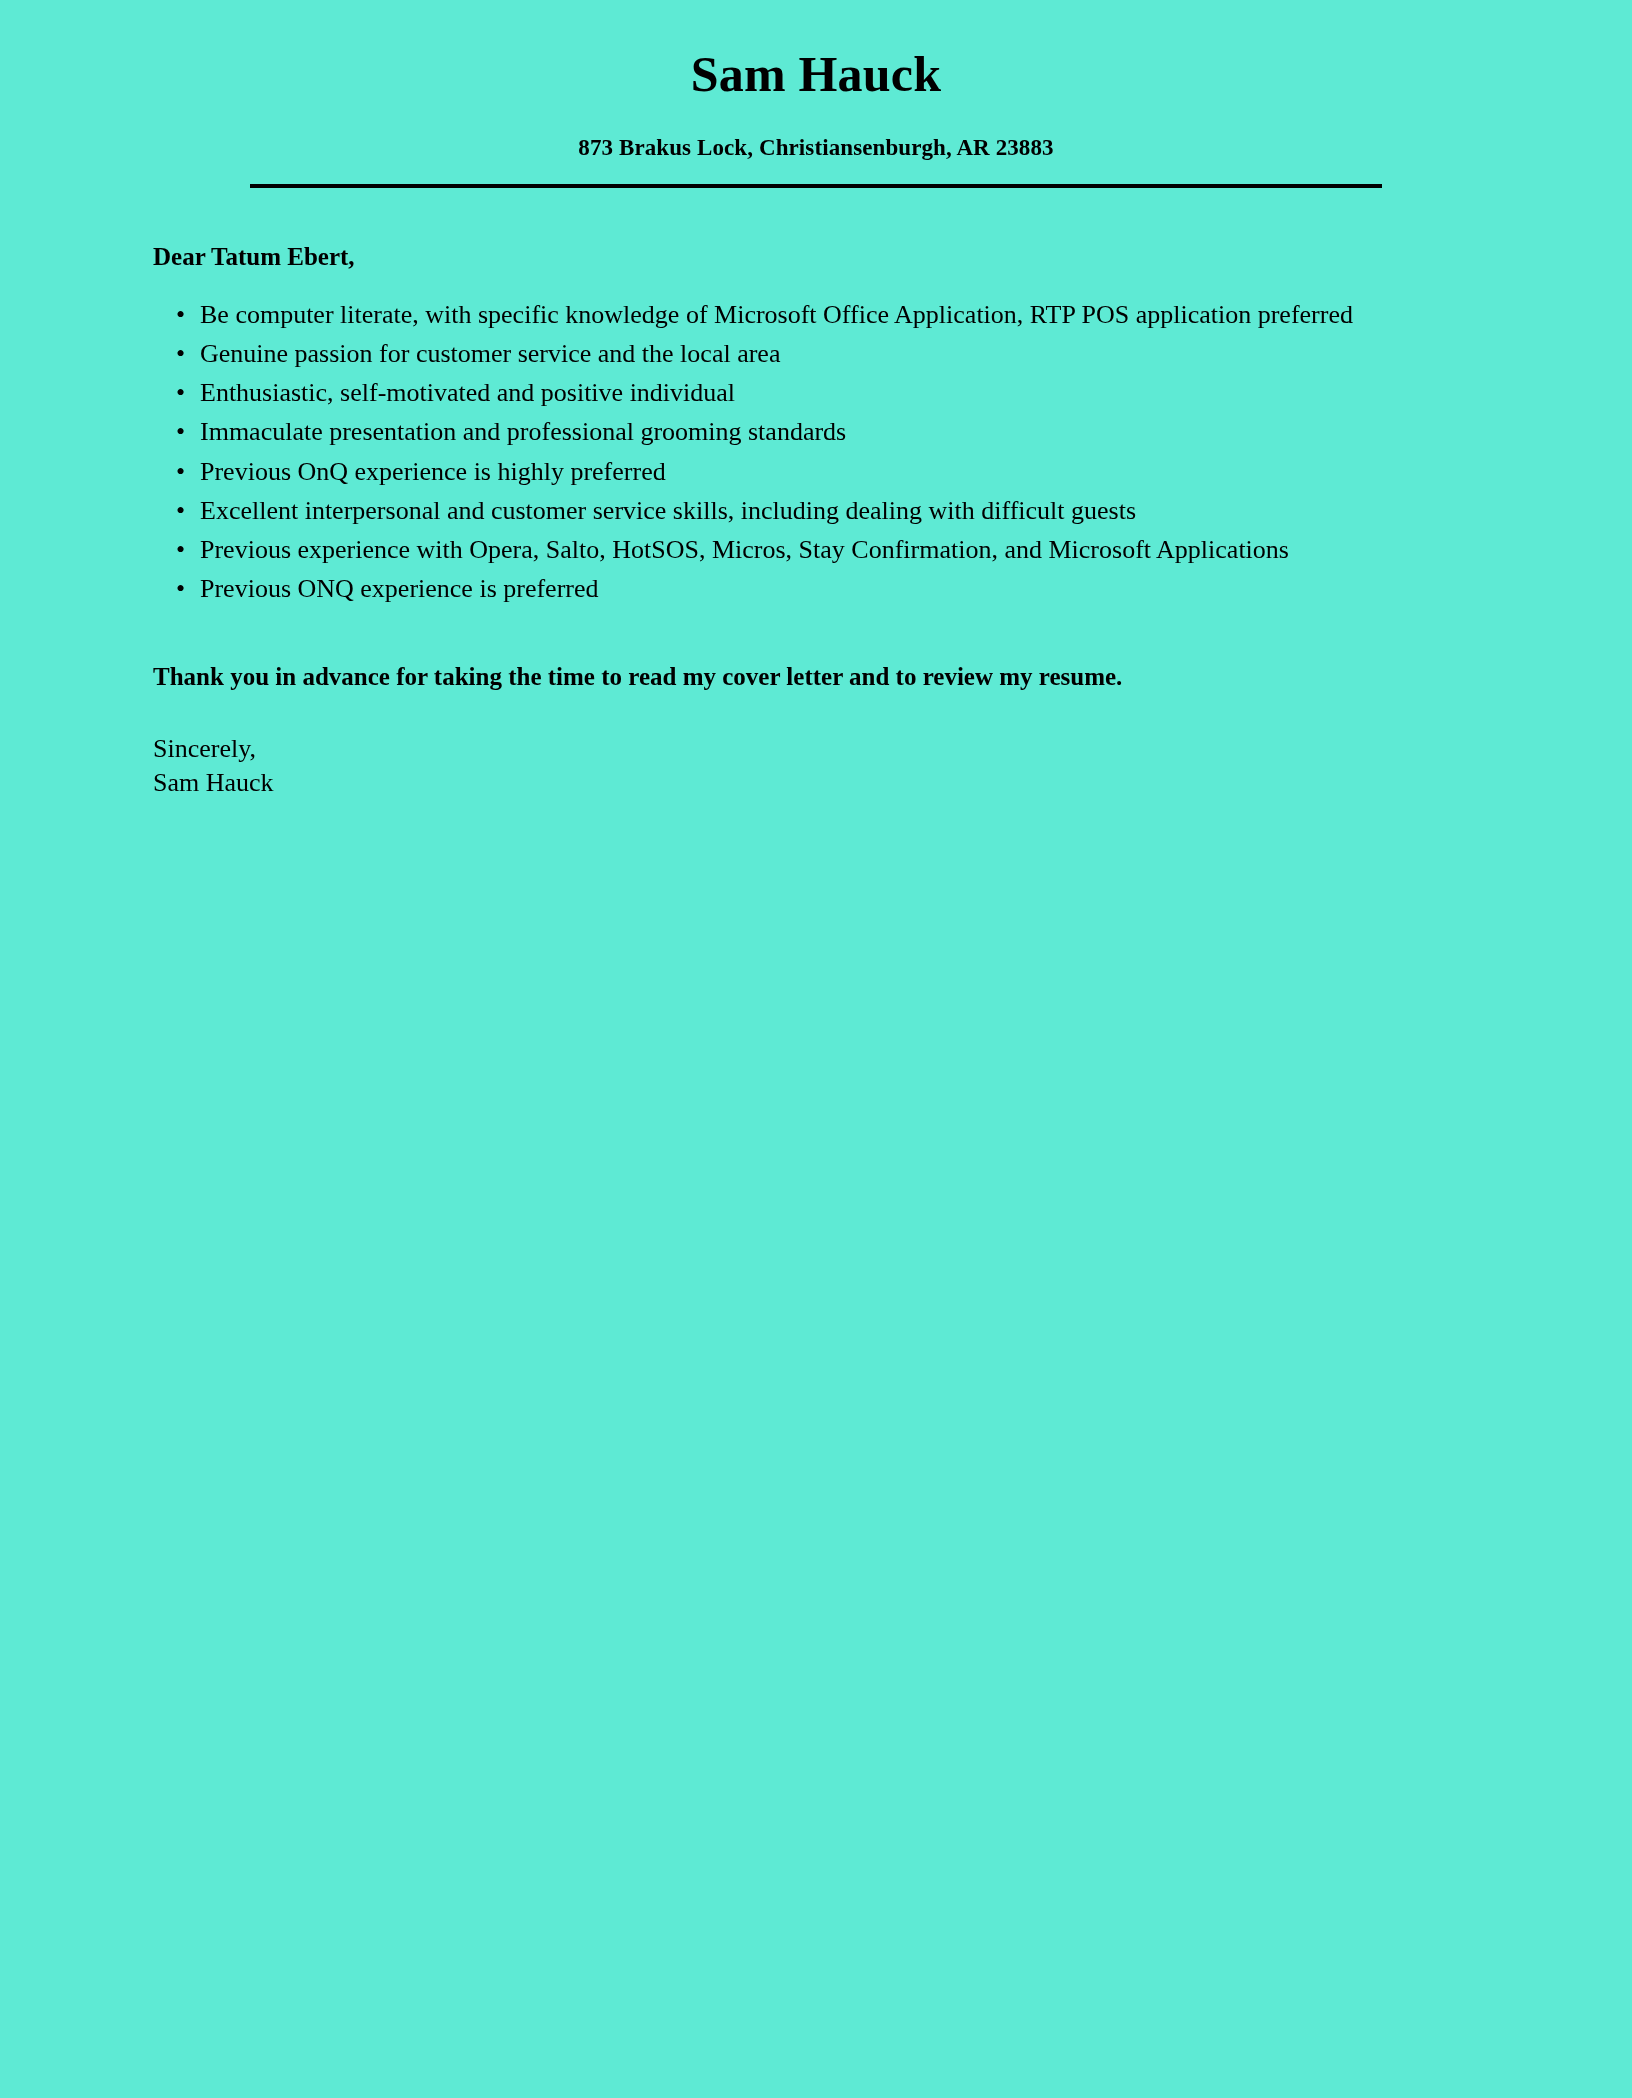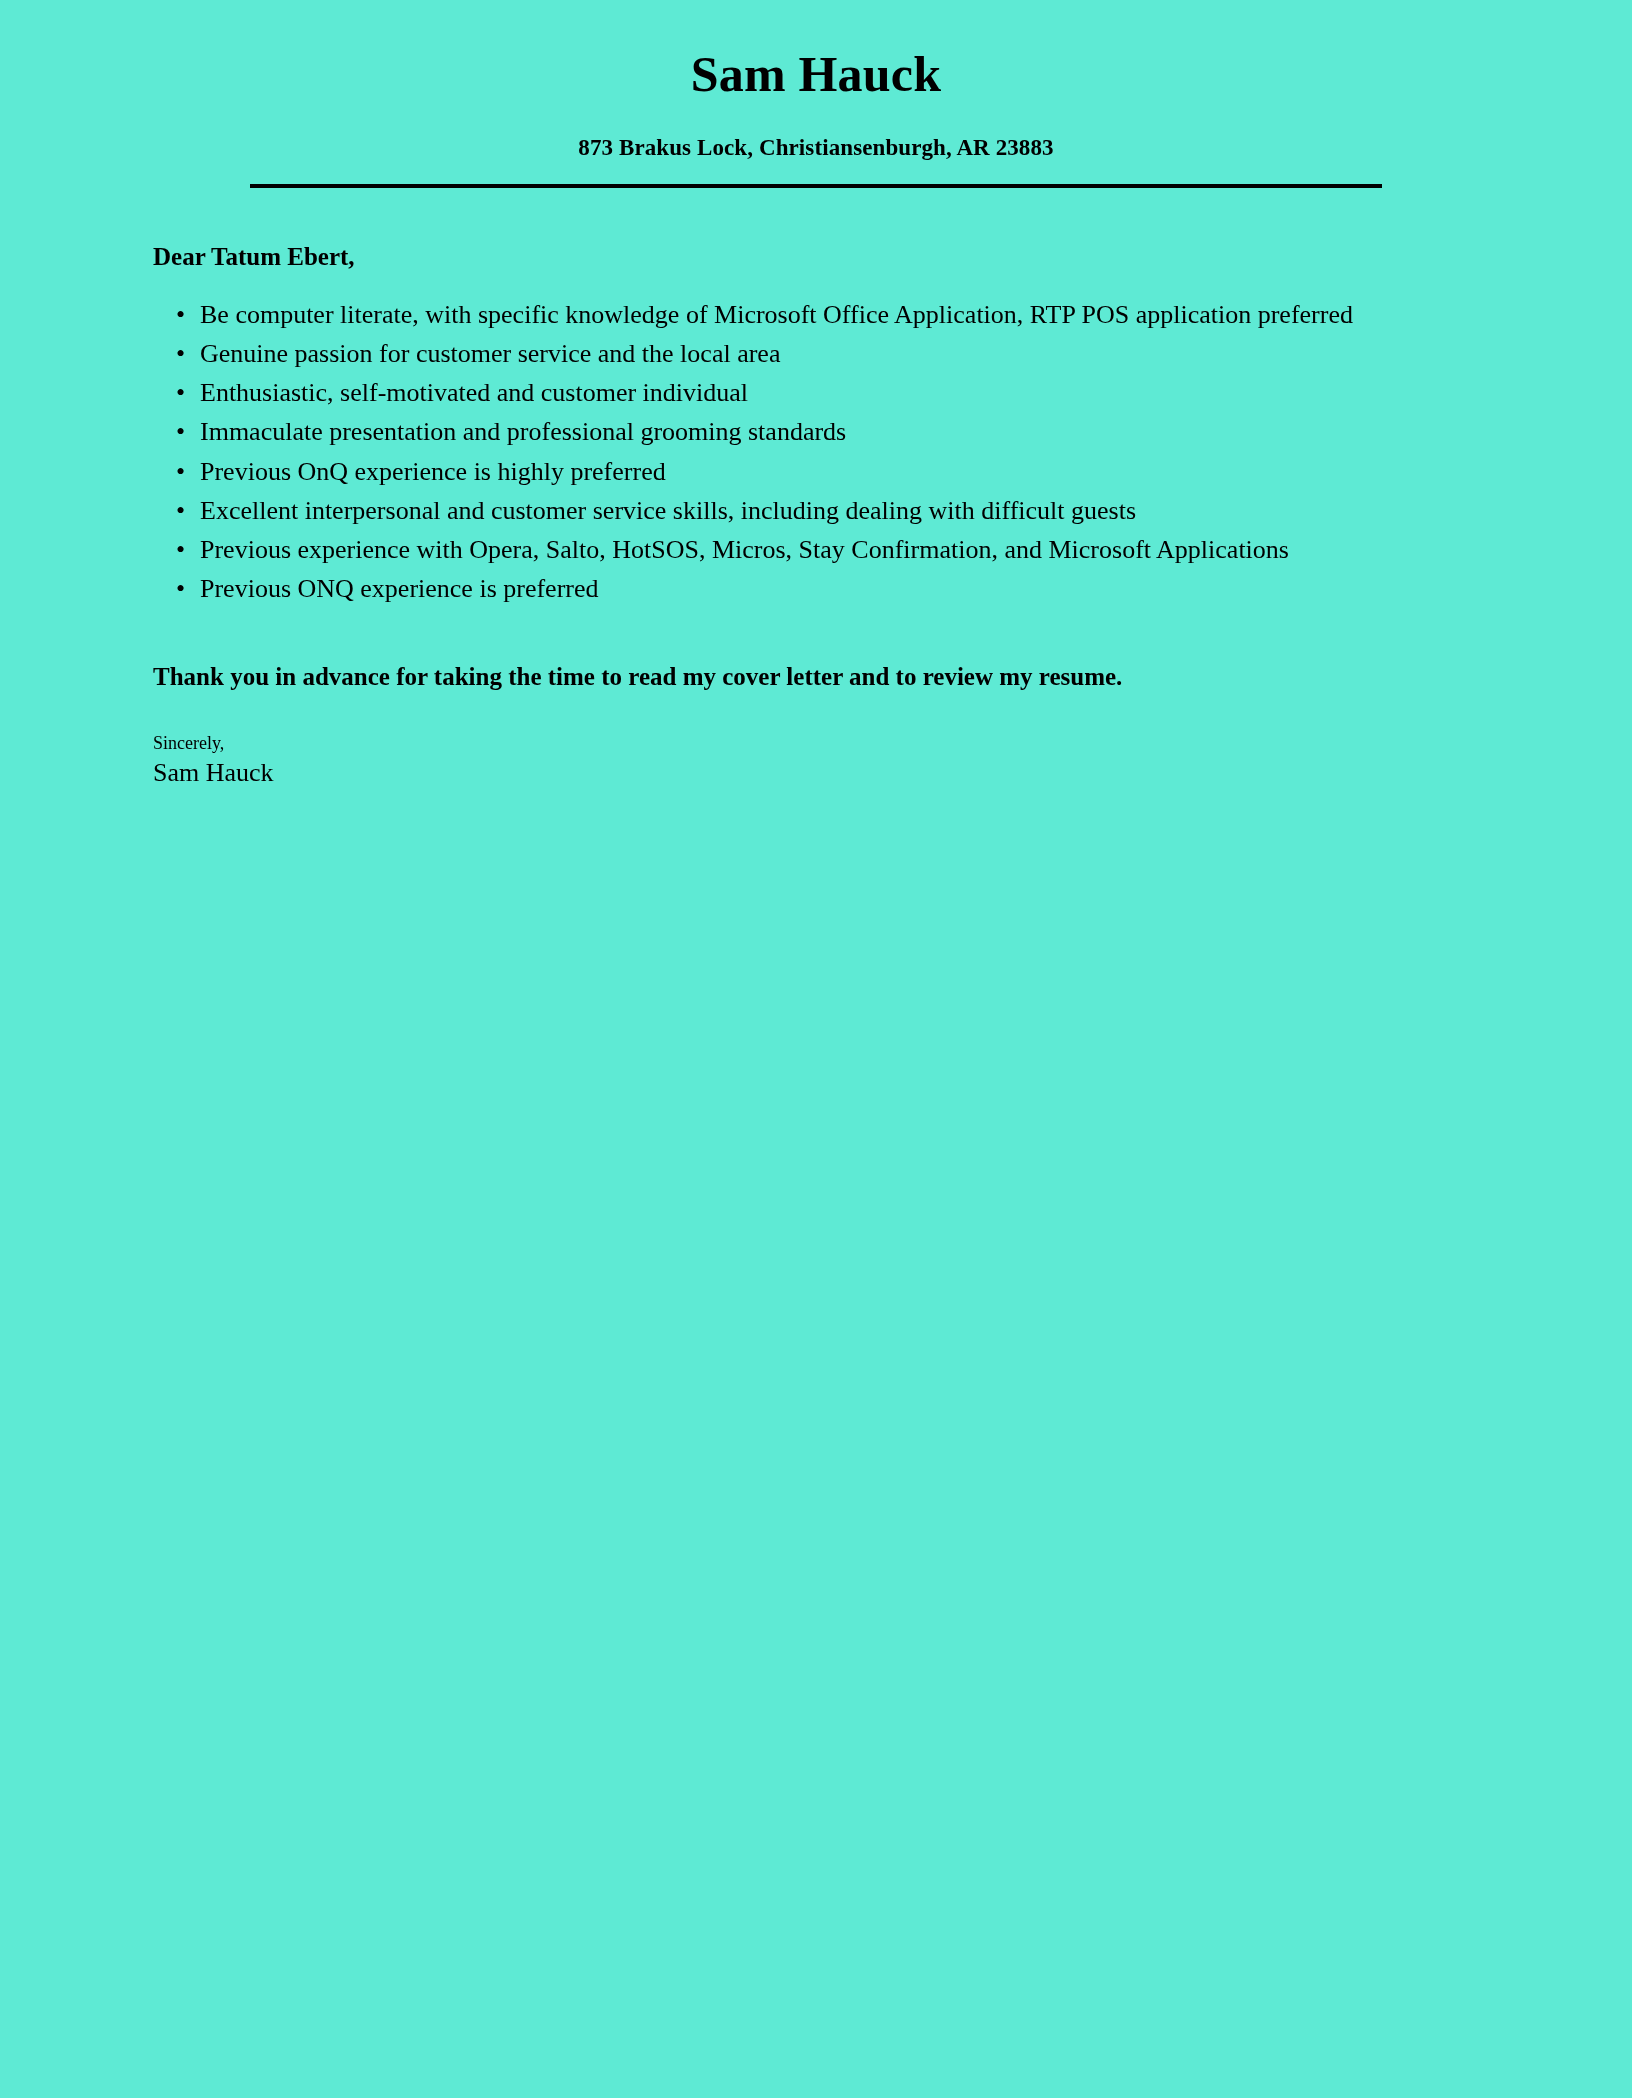--- a/index.html
+++ b/index.html
@@ -87,21 +87,21 @@
     font-size: 26px;
     line-height: 1.39;
   }
   .closing-statement {
     font-size: 25px;
     font-weight: bold;
     line-height: 1.35;
     margin: 53px 0 0 0;
   }
   .signoff {
-    font-size: 18px;
+    font-size: 26px;
     line-height: 1.32;
     margin: 38px 0 0 0;
   }
   .signoff-name {
     font-size: 26px;
     line-height: 1.32;
     margin: 0;
   }
 </style>
 </head>
@@ -126,21 +126,21 @@
       <li class="qualification-item">
         <span class="bullet-marker">•</span>
         <span>Be computer literate, with specific knowledge of Microsoft Office Application, RTP POS application preferred</span>
       </li>
       <li class="qualification-item">
         <span class="bullet-marker">•</span>
         <span>Genuine passion for customer service and the local area</span>
       </li>
       <li class="qualification-item">
         <span class="bullet-marker">•</span>
-        <span>Enthusiastic, self-motivated and customer individual</span>
+        <span>Enthusiastic, self-motivated and positive individual</span>
       </li>
       <li class="qualification-item">
         <span class="bullet-marker">•</span>
         <span>Immaculate presentation and professional grooming standards</span>
       </li>
       <li class="qualification-item">
         <span class="bullet-marker">•</span>
         <span>Previous OnQ experience is highly preferred</span>
       </li>
       <li class="qualification-item">

